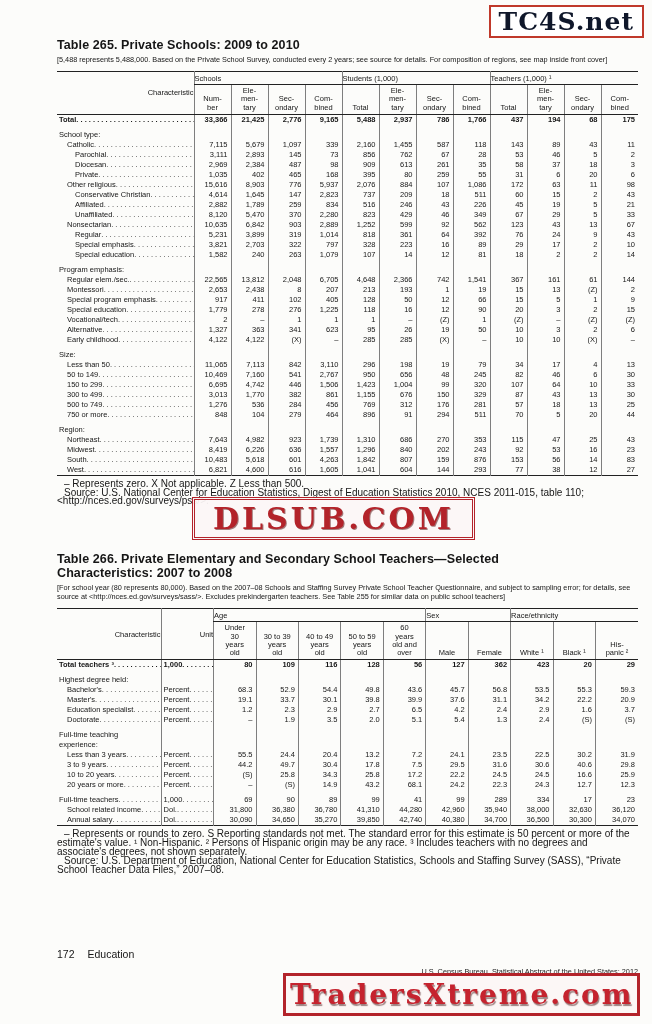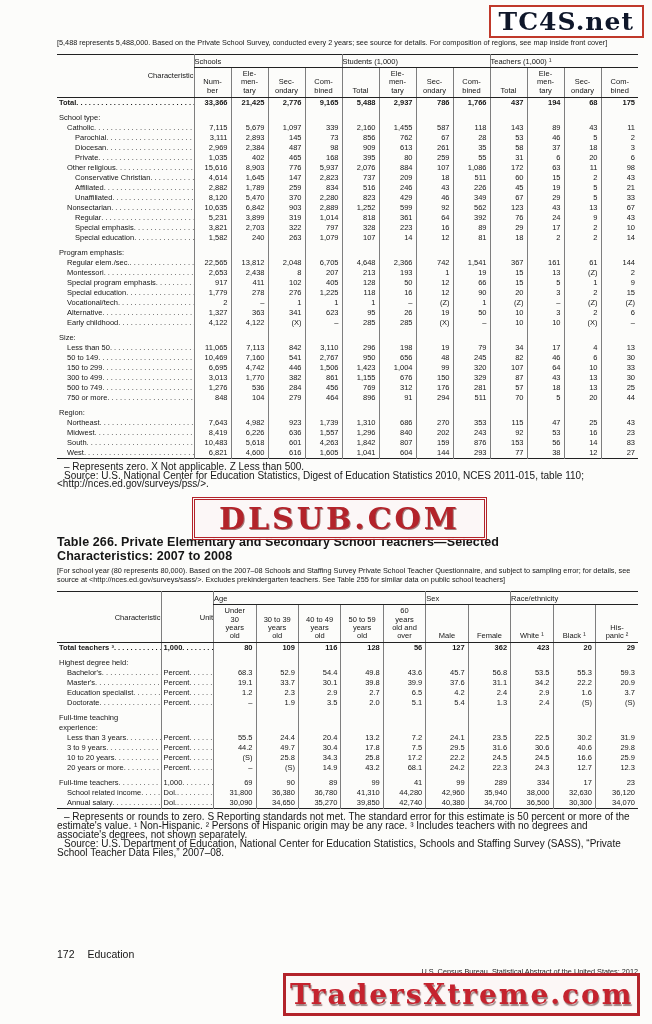--- a/index.html
+++ b/index.html
@@ -30,35 +30,36 @@
   .fn{font-size:10px;line-height:8.8px;margin-top:4px}
   .fn p{margin:0;text-indent:7px}
   .t266-title{margin-top:46px}
   .page-footer{position:absolute;left:57px;top:948px;font-size:10.5px;color:#161616}
   .page-footer .pnum{margin-right:13px}
   .credit{position:absolute;right:14px;top:967px;font-size:7.3px;color:#222}
   .watermark{position:absolute;font-weight:bold;text-align:center;font-family:"DejaVu Serif",serif;z-index:5}
   .wm-top{top:5px;right:8px;font-size:25px;color:#0f172a;letter-spacing:1px;
           border:2px solid #c0392b;background:rgba(255,255,255,.92);padding:0 8px}
   .wm-mid{left:192px;top:497px;font-size:30px;color:#b3232a;letter-spacing:3px;
-          border:3px double #b3232a;background:rgba(252,247,246,.94);padding:1px 24px;
+          border:3px double #b3232a;background:rgba(252,247,246,.94);padding:1px 18px;
           text-shadow:1px 1px 0 rgba(90,20,20,.55)}
   .wm-bottom{left:283px;top:973px;font-size:28px;color:#c5232e;letter-spacing:2px;
           border:3px solid #b3232a;background:rgba(252,247,246,.95);padding:2px 4px;
           text-shadow:1px 2px 1px rgba(60,10,10,.5)}
 </style>
 </head>
 <body>
 
 <div class="page">
 
   <div class="watermark wm-top">TC4S.net</div>
 
   <div class="content">
 
+    <h2 class="tbl-title">Table 265. Private Schools: 2009 to 2010</h2>
     <p class="tbl-note">[5,488 represents 5,488,000. Based on the Private School Survey, conducted every 2 years; see source for details. For composition of regions, see map inside front cover]</p>
 
     <table class="stat">
       <colgroup>
         <col style="width:137px">
         <col span="12" style="width:37px">
       </colgroup>
       <thead>
         <tr>
           <th class="char-h" rowspan="2">Characteristic</th>

